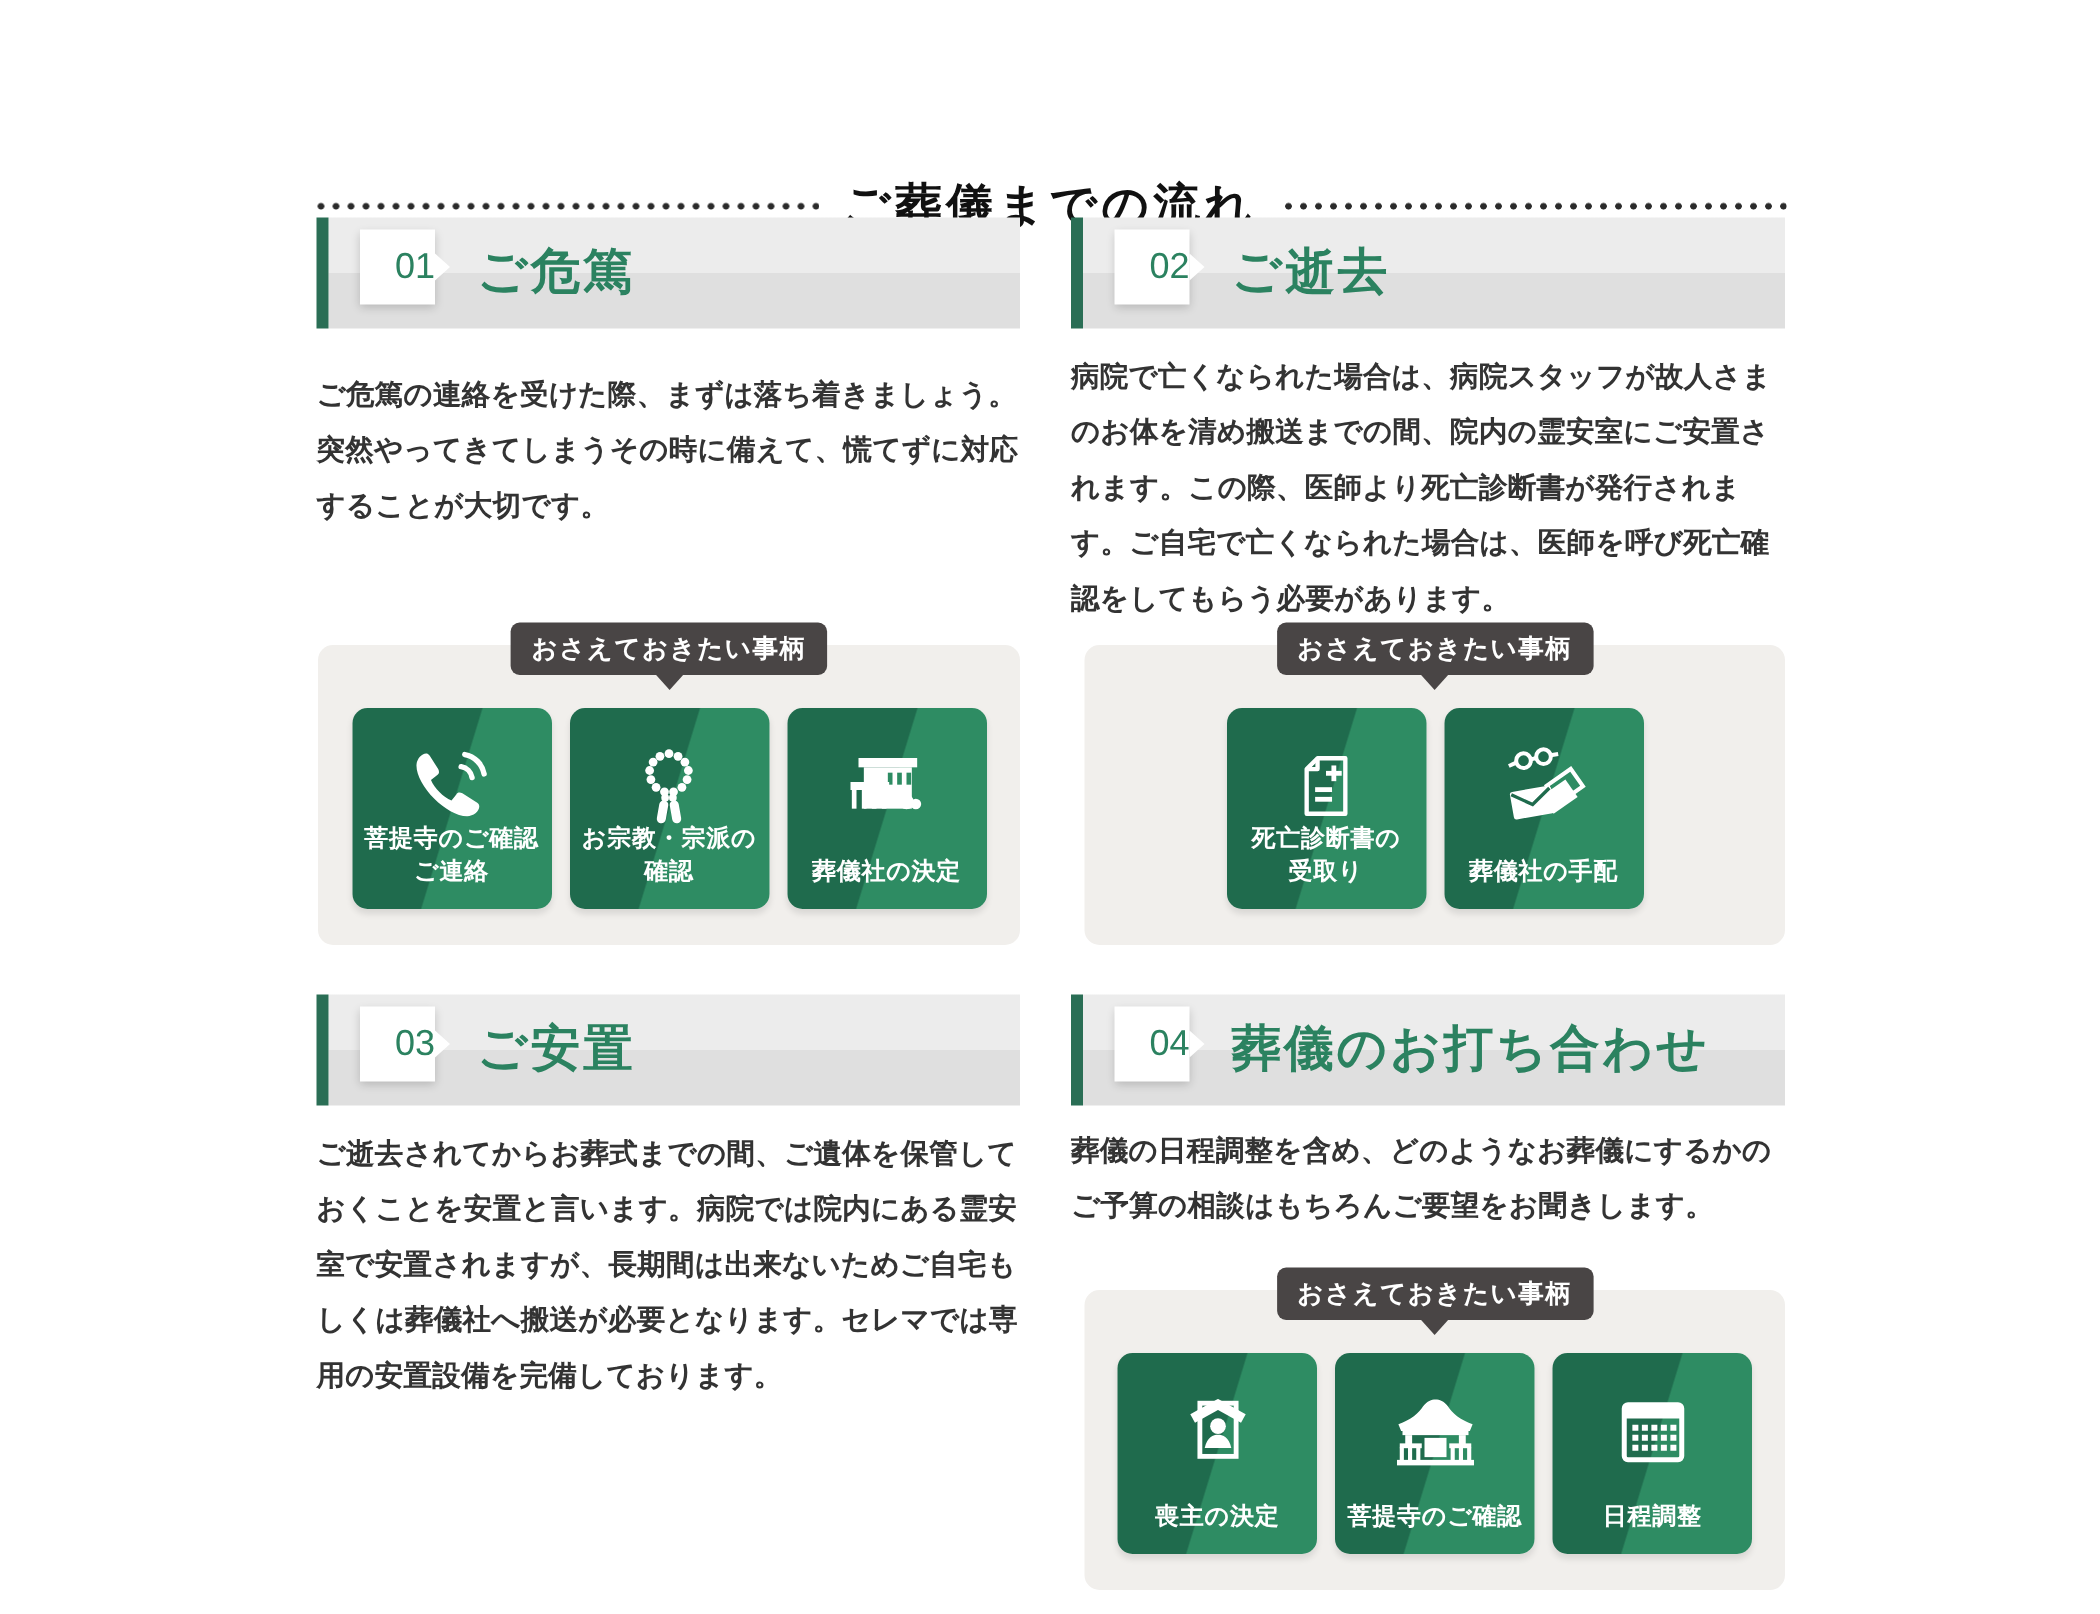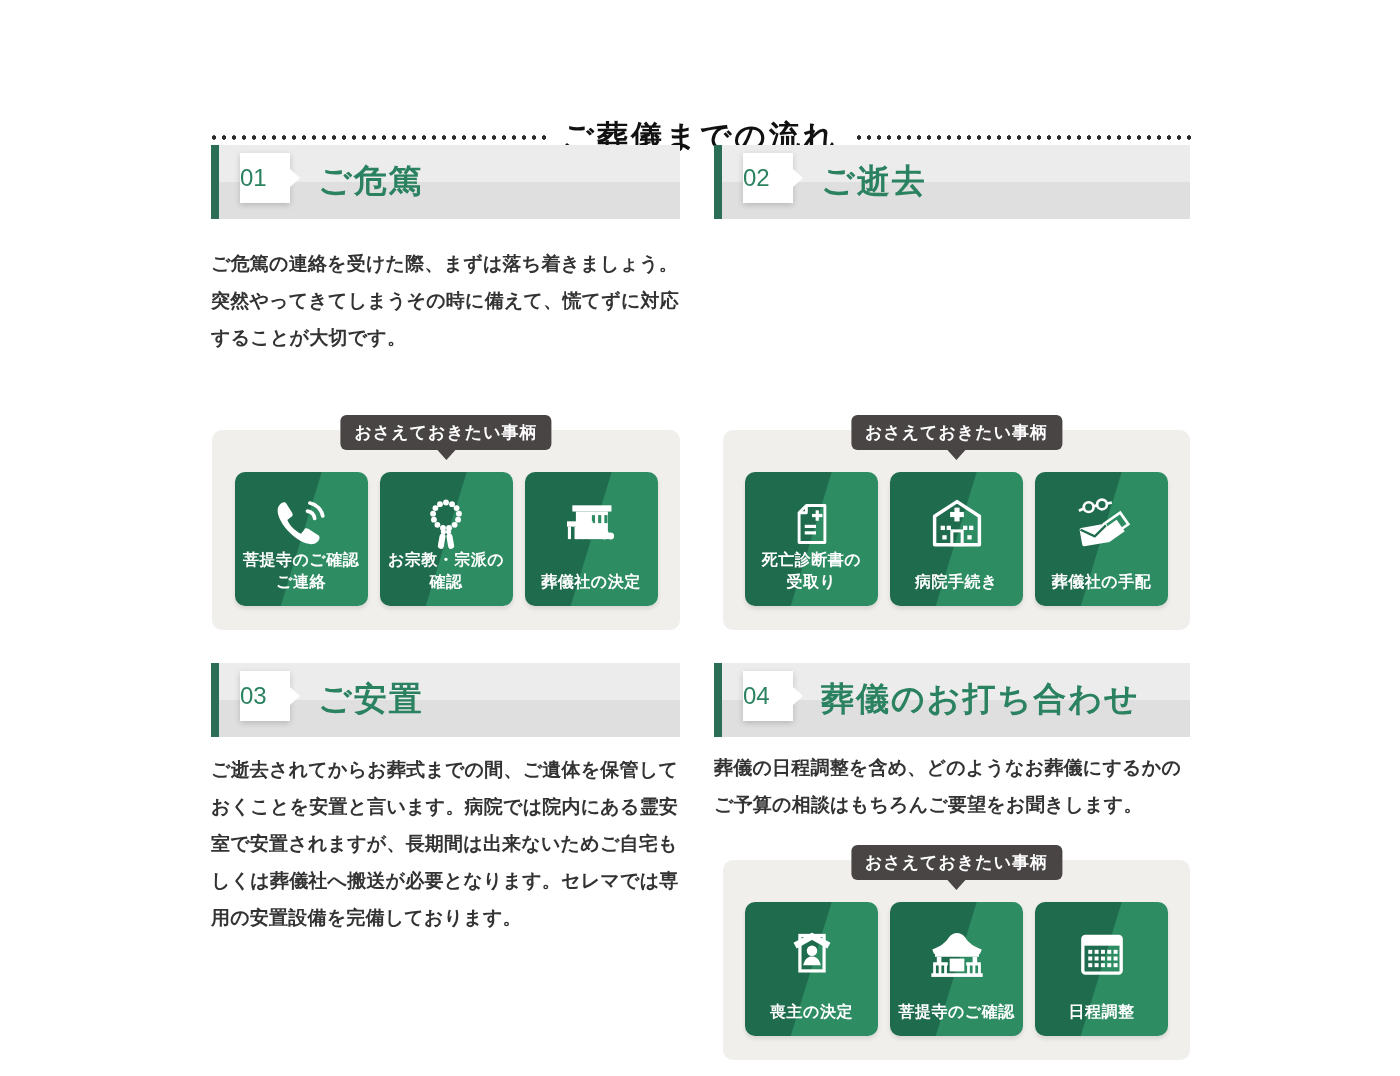--- a/index.html
+++ b/index.html
@@ -26,21 +26,21 @@
 
   
   .sec-header{
     position:absolute; height:74px;
     background:linear-gradient(to bottom, #ececec 0%, #ececec 50%, #dfdfdf 50%, #dfdfdf 100%);
     border-left:8px solid #2a6e55;
   }
   .num-badge{
     position:absolute; left:21px; top:8px; width:50px; height:50px;
     background:#fff; box-shadow:0 2px 6px rgba(0,0,0,.18);
-    display:flex; align-items:center; justify-content:flex-start;
+    display:flex; align-items:center; justify-content:flex-end;
     font-size:24px; font-weight:500; color:#2b8260;
   }
   .num-badge::after{
     content:""; position:absolute; left:100%; top:50%; margin-top:-9px;
     border:9px solid transparent; border-left:10px solid #fff; border-right:none;
   }
   .sec-title{
     position:absolute; left:99px; top:0; line-height:72px;
     font-size:33px; font-weight:bold; color:#2b8260; letter-spacing:2px; white-space:nowrap;
   }
@@ -102,20 +102,21 @@
   </div>
 
   <div class="sec-header" style="left:714px; top:145px; width:476px;padding-left:44px;">
     <div class="num-badge">
       <span>02</span>
     </div>
     <h2 class="sec-title">ご逝去</h2>
   </div>
 
   <p class="sec-desc" style="left:211px; top:233px; width:476px;margin-top:12px;">ご危篤の連絡を受けた際、まずは落ち着きましょう。突然やってきてしまうその時に備えて、慌てずに対応することが大切です。</p>
+  <p class="sec-desc" style="left:714px; top:233px; width:482px;">病院で亡くなられた場合は、病院スタッフが故人さまのお体を清め搬送までの間、院内の霊安室にご安置されます。この際、医師より死亡診断書が発行されます。ご自宅で亡くなられた場合は、医師を呼び死亡確認をしてもらう必要があります。</p>
 
   <div class="panel-group" style="left:212px; top:415px; width:468px;">
     <div class="panel-badge">
       <span>おさえておきたい事柄</span>
     </div>
     <div class="panel">
       <div class="cards">
 
         <div class="card">
           <div class="card-icon">
@@ -200,39 +201,20 @@
                 <rect x="36" y="23.5" width="13" height="4"></rect>
                 <rect x="27" y="37" width="14" height="4"></rect>
                 <rect x="27" y="45" width="14" height="4"></rect>
               </g>
             </svg>
           </div>
           <div class="card-label">死亡診断書の
 受取り</div>
         </div>
 
-        <div class="card">
-          <div class="card-icon">
-            <svg width="62" height="62" viewBox="0 0 72 72">
-              <path d="M36 10 L62 27 V60 H10 V27 Z" fill="none" stroke="#fff" stroke-width="4" stroke-linejoin="round"></path>
-              <g fill="#fff">
-                <rect x="33" y="17" width="6" height="16"></rect>
-                <rect x="28" y="22" width="16" height="6"></rect>
-                <rect x="17" y="38" width="5" height="5"></rect>
-                  <rect x="24" y="38" width="5" height="5"></rect>
-                <rect x="43" y="38" width="5" height="5"></rect>
-                  <rect x="50" y="38" width="5" height="5"></rect>
-                <rect x="19" y="49" width="5" height="5"></rect>
-                  <rect x="48" y="49" width="5" height="5"></rect>
-              </g>
-              <rect x="30" y="44" width="12" height="16" fill="none" stroke="#fff" stroke-width="3.5"></rect>
-            </svg>
-          </div>
-          <div class="card-label">病院手続き</div>
-        </div>
 
         <div class="card">
           <div class="card-icon">
             <svg width="64" height="64" viewBox="0 0 72 72">
               <circle cx="21" cy="17" r="5.5" fill="none" stroke="#fff" stroke-width="3"></circle>
               <circle cx="36" cy="14" r="5.5" fill="none" stroke="#fff" stroke-width="3"></circle>
               <path d="M26.5 16 L30.7 15" stroke="#fff" stroke-width="3"></path>
               <path d="M15.6 18.5 L10 21" stroke="#fff" stroke-width="3"></path>
               <path d="M41.4 13 L47 12" stroke="#fff" stroke-width="3"></path>
               <g transform="rotate(-35 52 36)">

